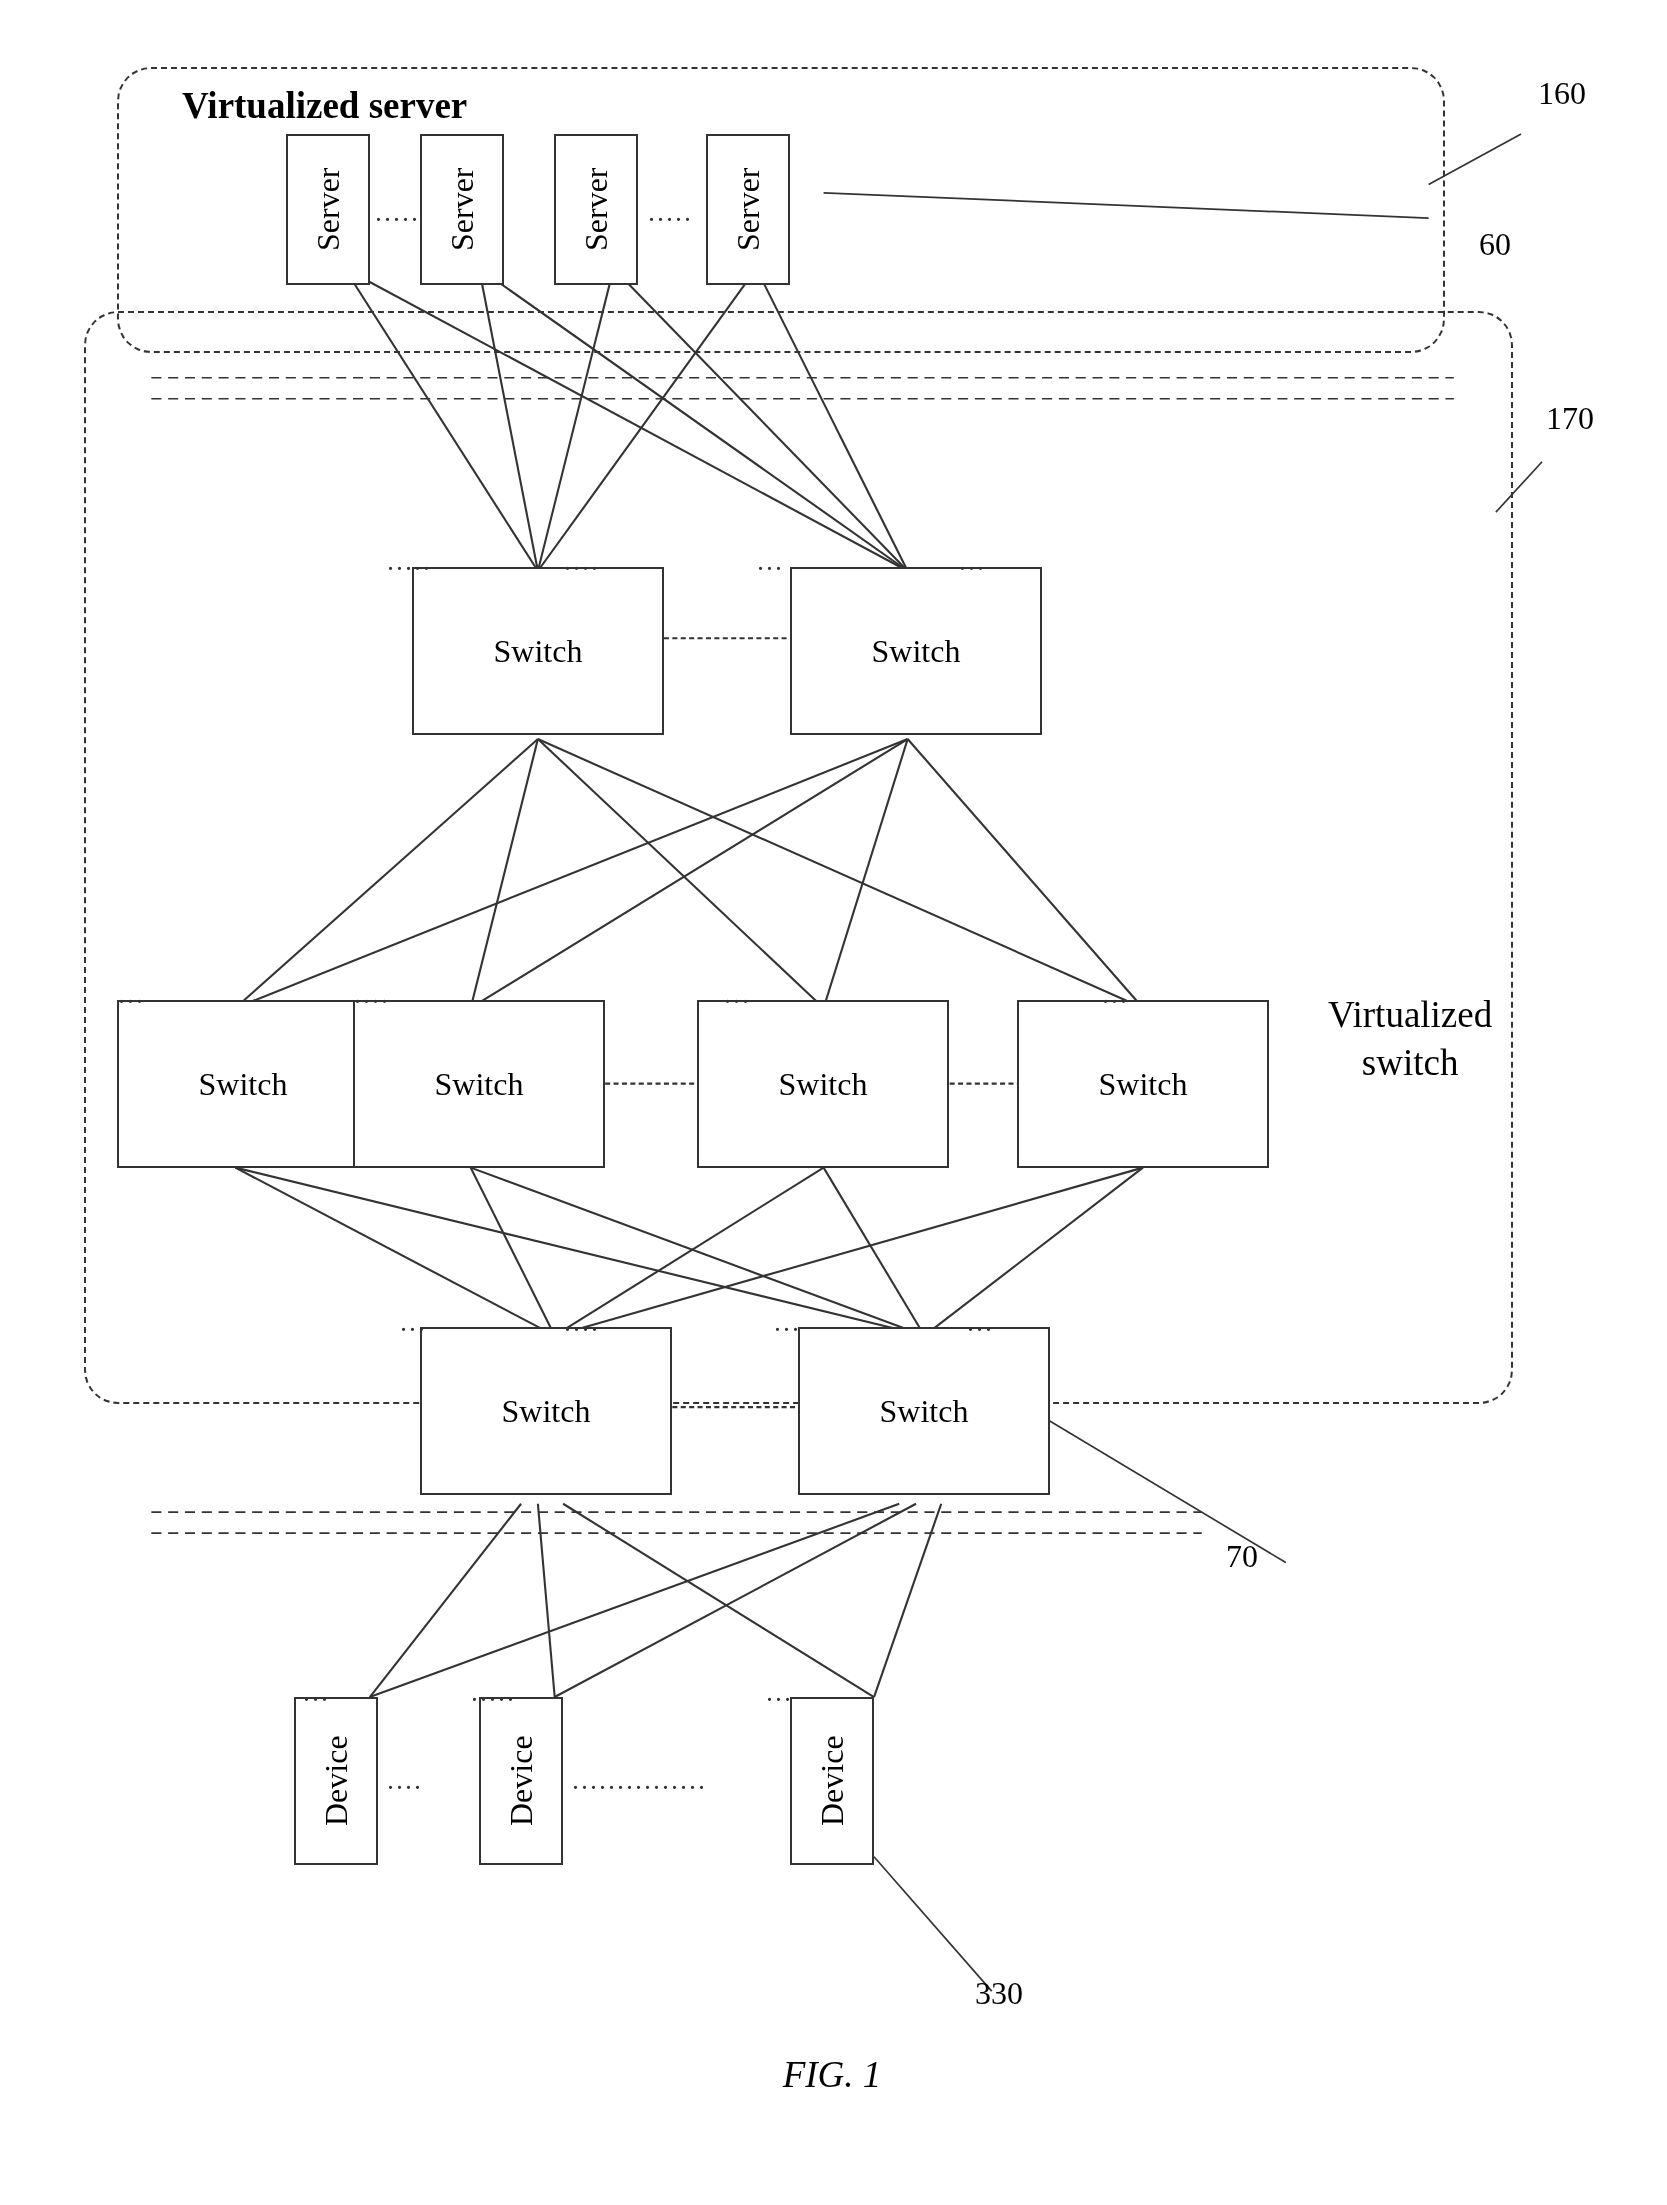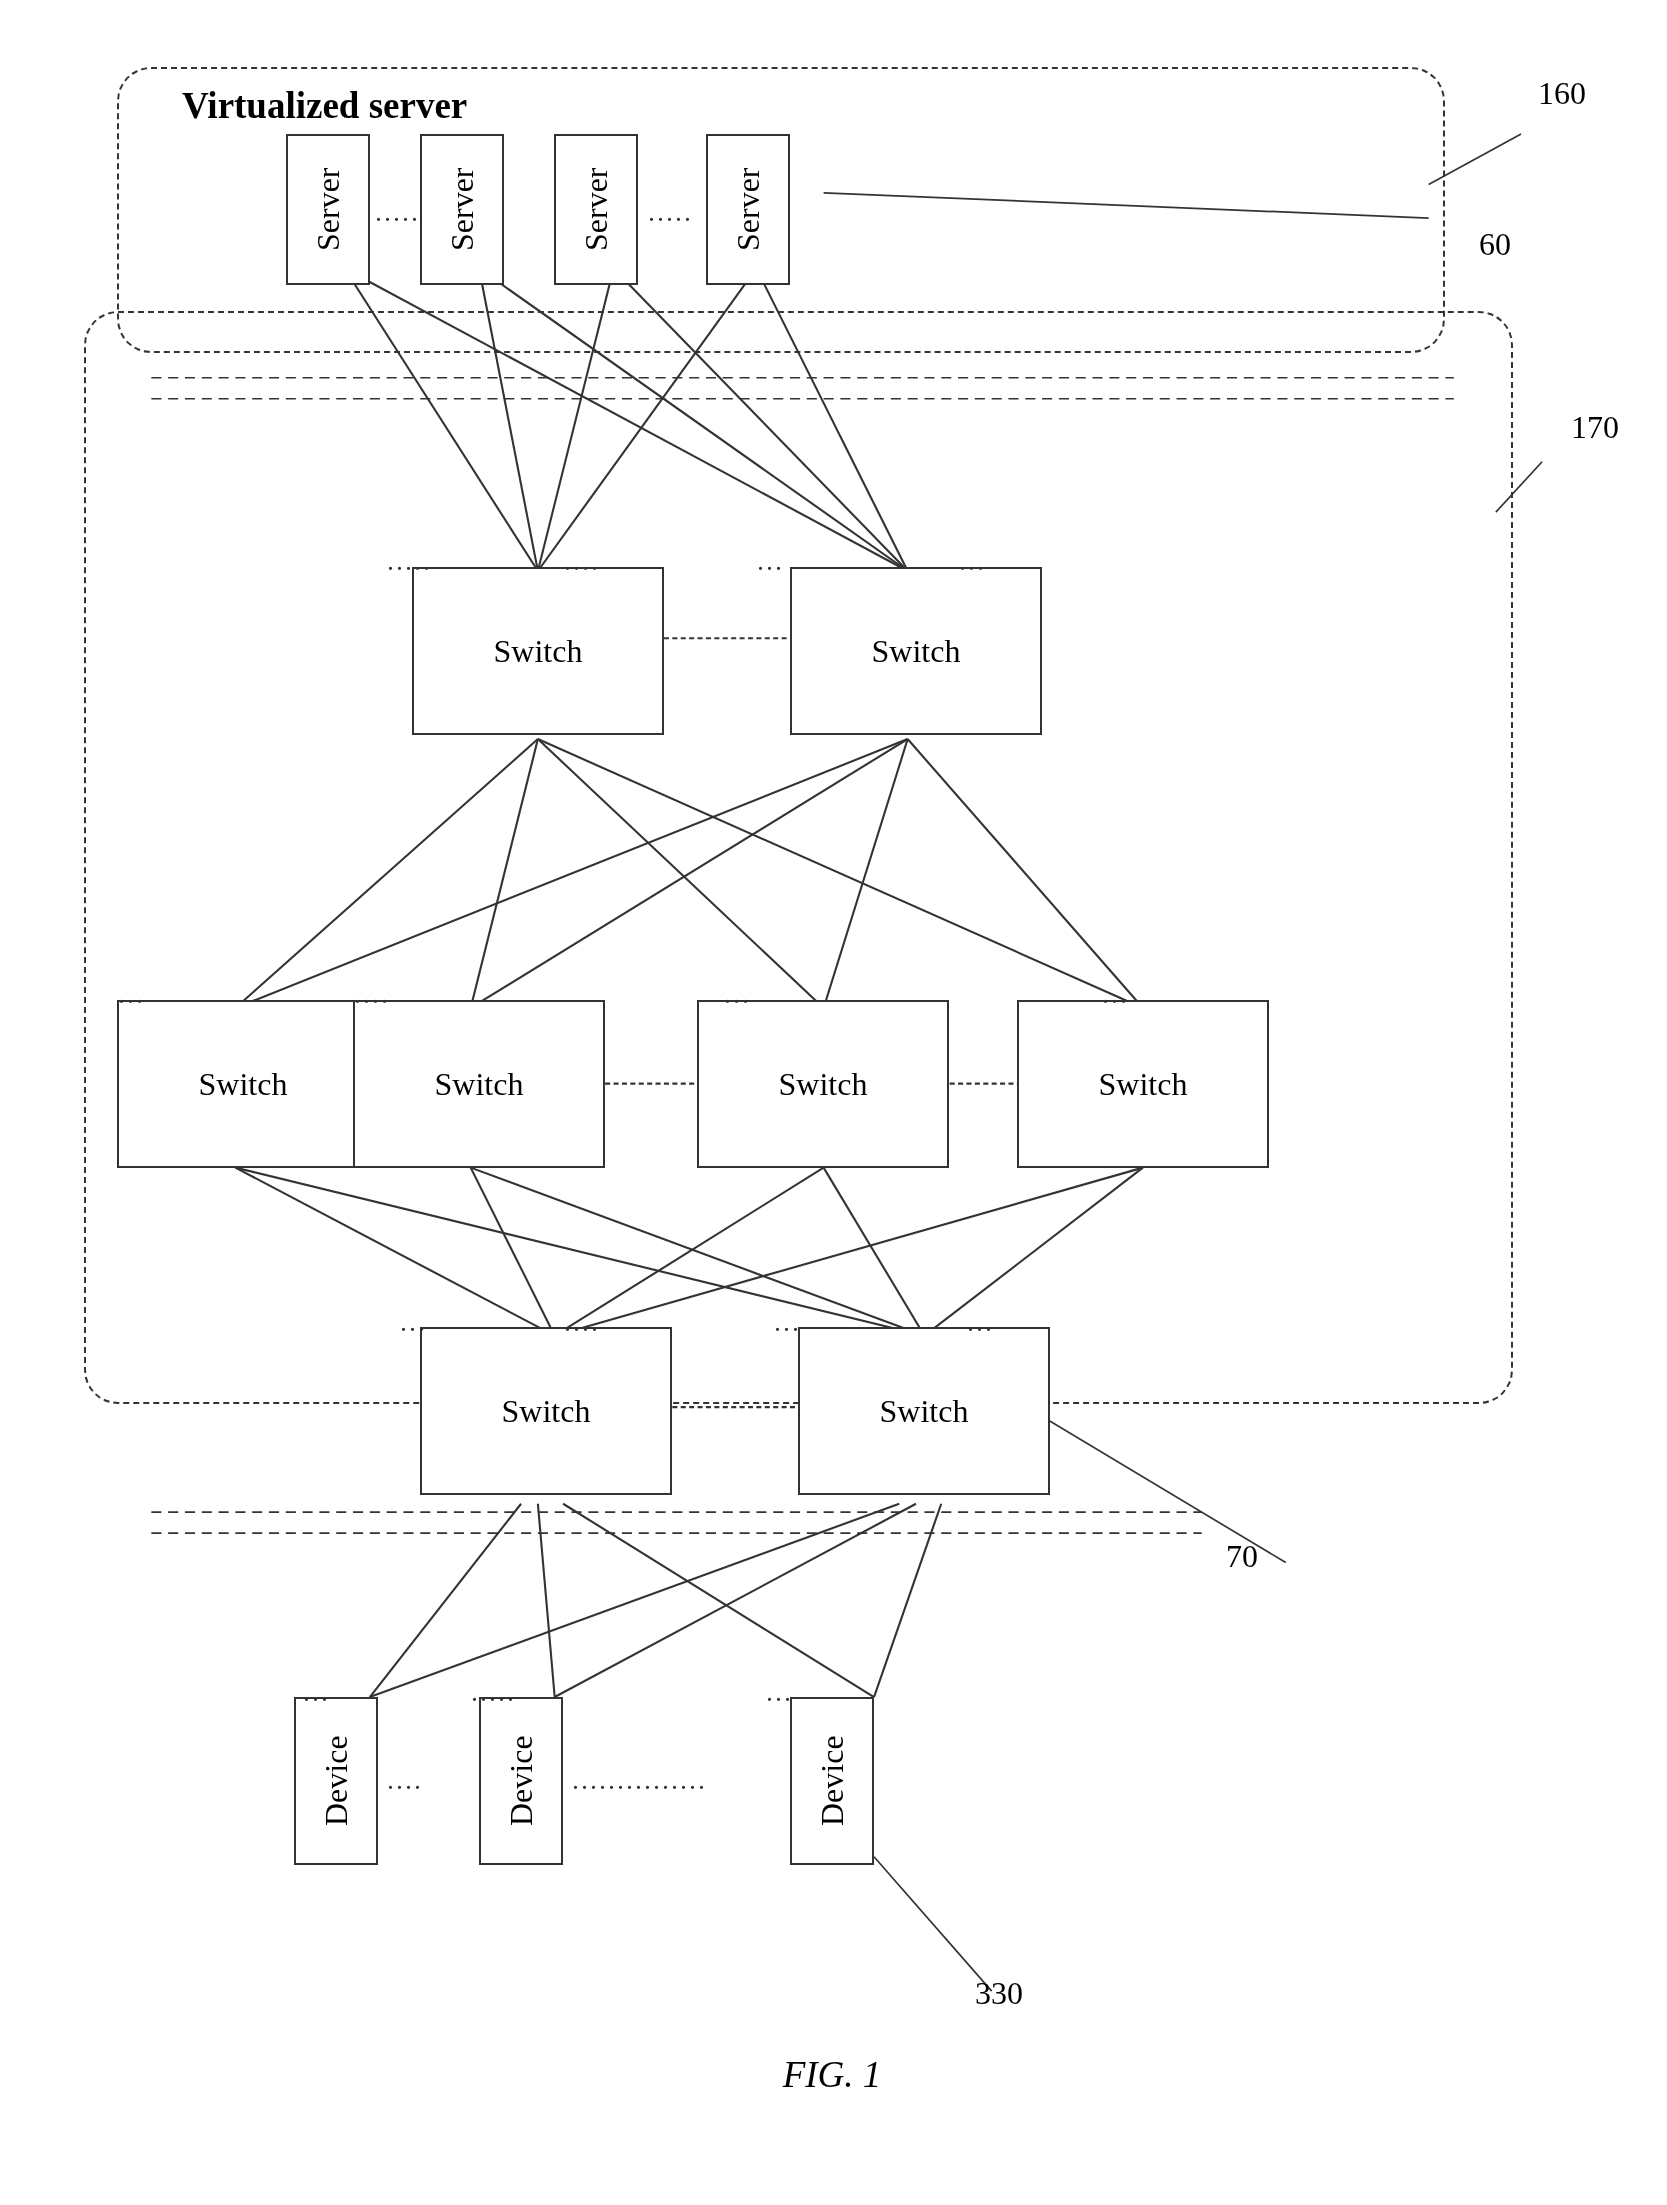--- a/index.html
+++ b/index.html
@@ -190,24 +190,26 @@
     <line x1="960" y1="2150" x2="1100" y2="2310" stroke="#333" stroke-width="2"></line>
 
   </svg>
 
   <div class="virtualized-server-box"></div>
 
   <div class="label-virtualized-server">Virtualized server</div>
 
   <div class="virtualized-switch-box"></div>
 
+  <div class="label-virtualized-switch" style="white-space:pre-line">Virtualized
+switch</div>
 
   <div class="ref-num" style="top:25px; left:1471px;">160</div>
   <div class="ref-num" style="top:130px; left:1412px;margin-top:46px;">60</div>
-  <div class="ref-num" style="top:359px; left:1479px;margin-left:25px;">170</div>
+  <div class="ref-num" style="top:350px; left:1479px;">170</div>
   <div class="ref-num" style="top:1488px; left:1159px;">70</div>
   <div class="ref-num" style="top:1925px; left:908px;">330</div>
 
   <div class="node-box vertical-text" style="left:219px; top:84px; width:84px; height:151px;">Server</div>
 
   <div class="node-box vertical-text" style="left:353px; top:84px; width:84px; height:151px;">Server</div>
 
   <div class="node-box vertical-text" style="left:487px; top:84px; width:84px; height:151px;">Server</div>
 
   <div class="node-box vertical-text" style="left:639px; top:84px; width:84px; height:151px;">Server</div>

